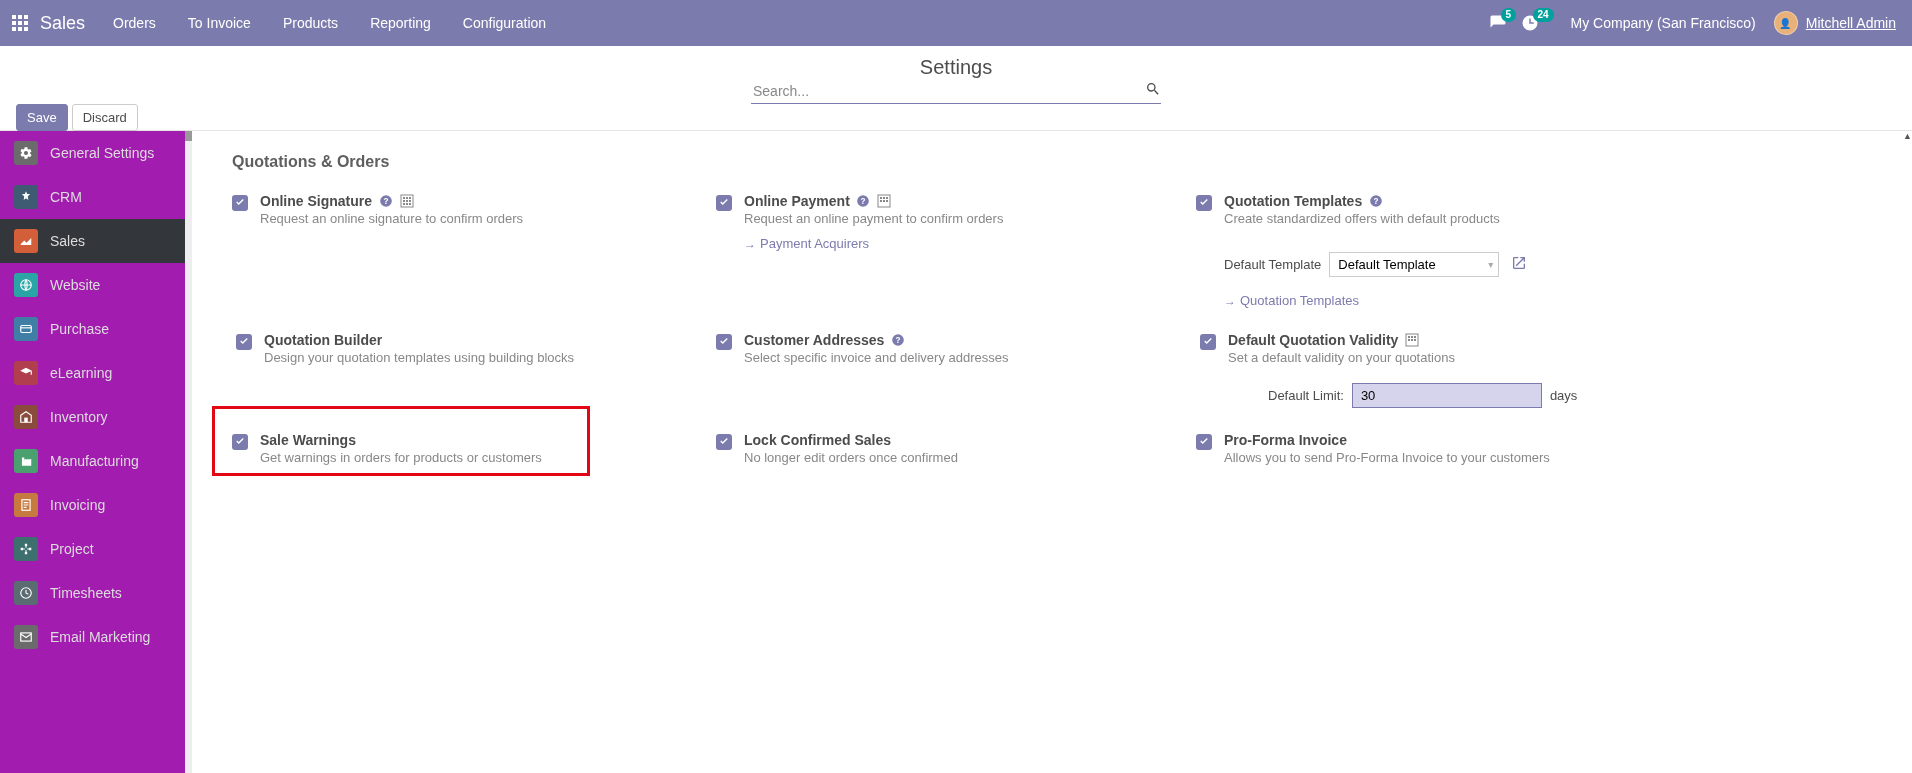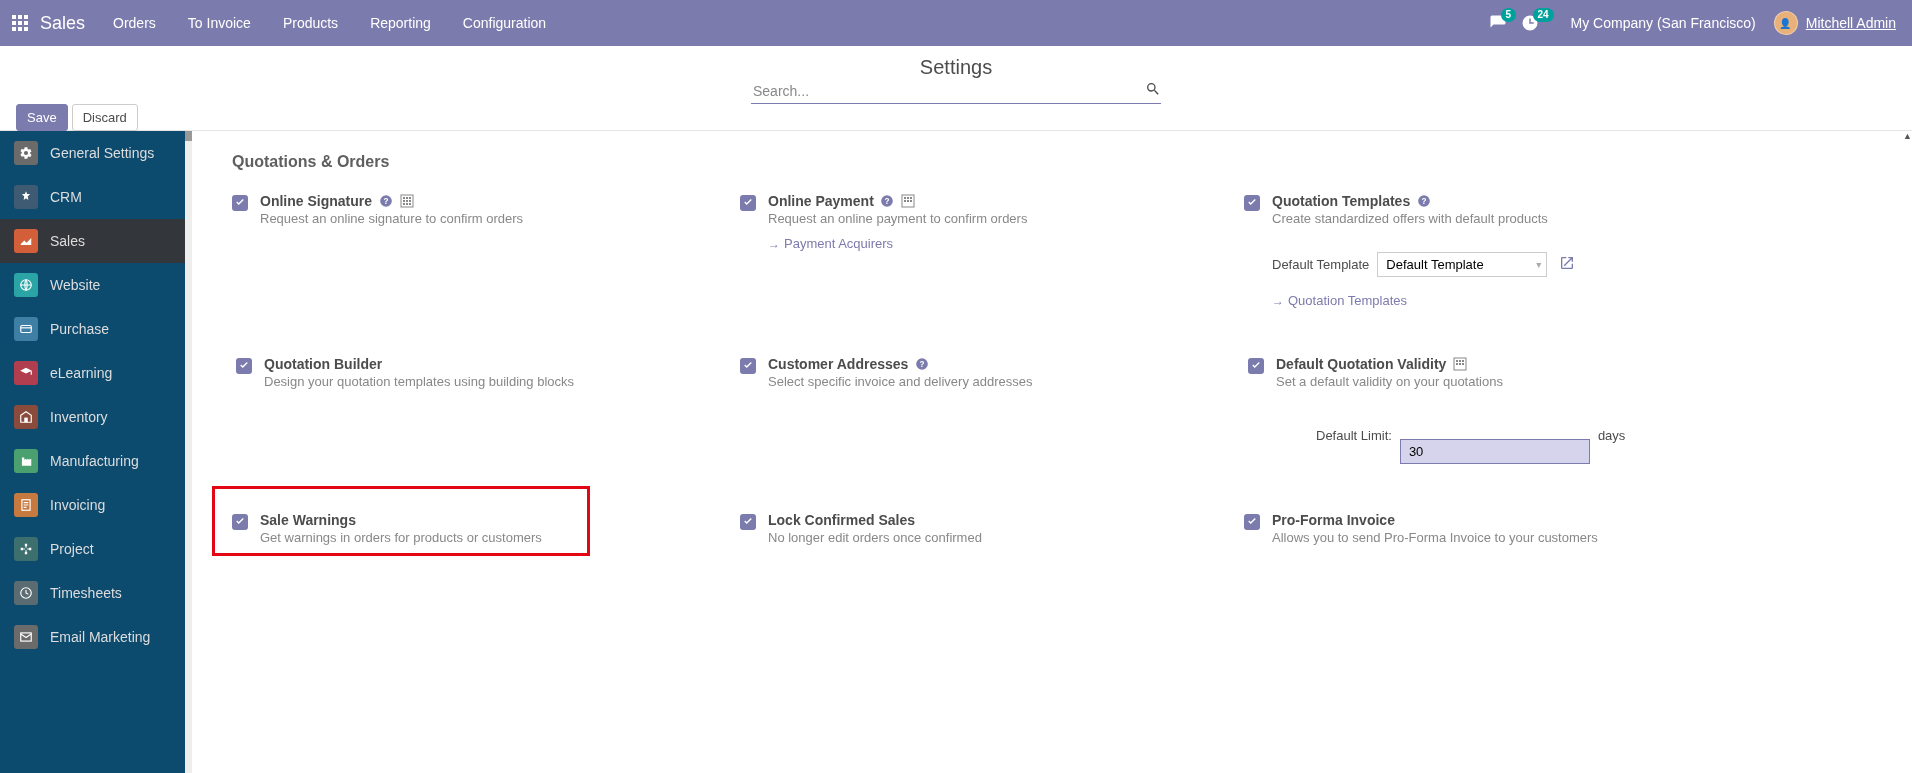--- a/index.html
+++ b/index.html
@@ -63,21 +63,21 @@
   .btn-secondary { background:#fff; border-color:#ccc; color:#4c4c4c; }
 
   
   .main-area {
     display:flex;
     height: calc(773px - 46px - 85px);
     position:relative;
   }
   .sidebar {
     width: 185px;
-    background:#0c4a6e;
+    background:#a21caf;
     color:#ddd;
     overflow-y:auto;
   }
   .sidebar-item {
     display:flex; align-items:center; gap:12px;
     padding: 10px 14px; cursor:pointer;
     font-size:14px; color:#ddd;
   }
   .sidebar-item.active { background:#33363a; }
   .sidebar-item .app-icon {
@@ -90,21 +90,21 @@
   .scroll-thumb { position:absolute; top:0; right:0; width:7px; height:10px; background:#999; }
 
   .content {
     flex:1; overflow-y:auto; padding: 16px 40px 30px 40px;
     background:#fff;
     position:relative;
   }
   .section-title { font-size:16px; font-weight:700; color:#5f5f5f; margin: 6px 0 18px 0; }
 
   .settings-grid {
-    display:flex; flex-wrap:wrap;gap:24px;
+    display:flex; flex-wrap:wrap;
   }
   .setting-box {
     width: 480px;
     padding: 4px 0 20px 0;
     display:flex;
     gap: 12px;
   }
   .setting-box.right { margin-left: 4px; }
   .chk {
     width:16px; height:16px; border-radius:3px;
@@ -128,21 +128,21 @@
   .field-label { font-size:13px; color:#4c4c4c; }
   .m2o-input {
     border:1px solid #ccc; padding:4px 20px 4px 8px; font-size:13px;
     width: 170px; position:relative; background:#fff;
   }
   .m2o-wrap { position:relative; display:flex; align-items:center; }
   .m2o-caret { position:absolute; right:6px; top:7px; color:#aaa; font-size:10px; pointer-events:none; }
   .ext-link { color:#7c7bad; cursor:pointer; margin-left:4px; }
   .num-input {
     border:1px solid #7c7bad; background:#d6d3ec;
-    padding:4px 8px; font-size:13px; width:190px;margin-top:32px;
+    padding:4px 8px; font-size:13px; width:190px;
   }
 
   .highlight-box {
     position:absolute; border:3px solid #e30613;
     pointer-events:none;
   }
 
   
   .outer-scroll-arrow {
     position:absolute; right:0; top:0; width:9px; height:9px;

